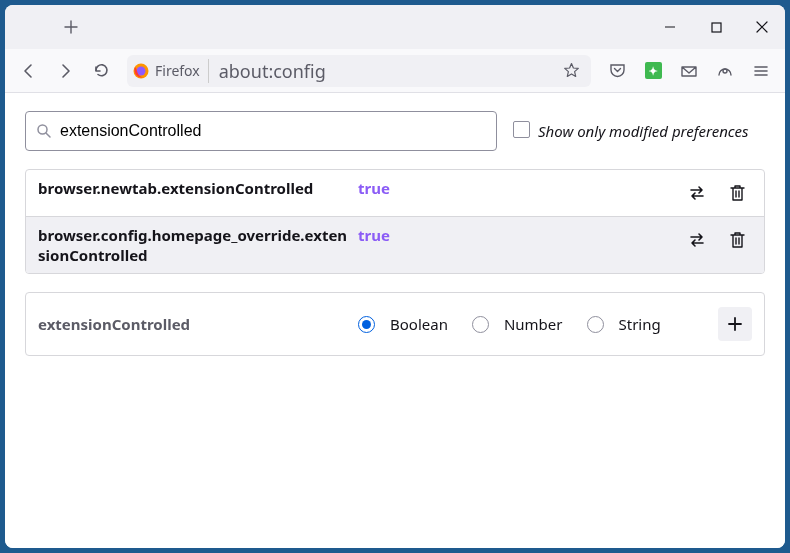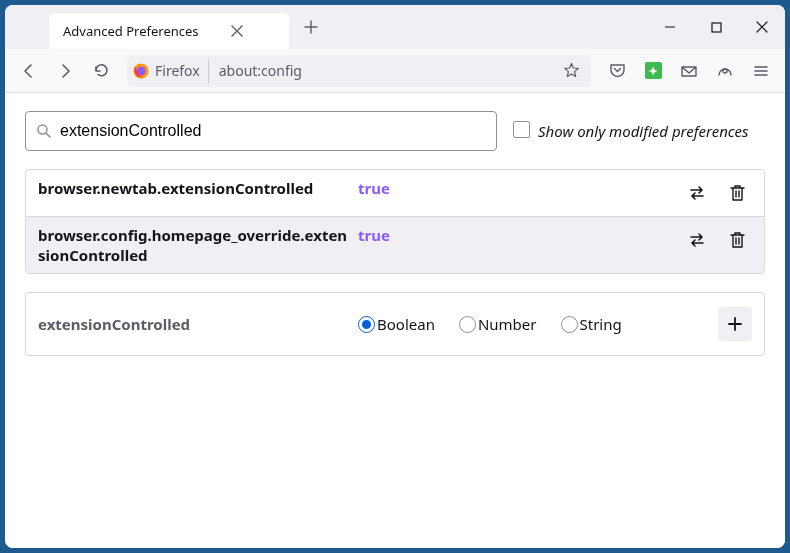--- a/index.html
+++ b/index.html
@@ -94,21 +94,21 @@
     display: flex; align-items: center; gap: 6px;
     padding-right: 8px;
     border-right: 1px solid #ccc;
     height: 24px;
     font-size: 14px;
     color: #5b5b66;
   }
   .ff-icon { width: 16px; height: 16px; }
   .urlbox {
     flex: 1;
-    font-size: 14px;
+    font-size: 18px;
     color: #5b5b66;
     padding-left: 6px;
   }
   .content {
     flex: 1;
     background: #fff;
     padding: 18px 20px;
     overflow: hidden;
   }
   .search-row {
@@ -173,21 +173,21 @@
     display: flex;
     align-items: center;
     padding: 14px 12px;
     border: 1px solid #d7d7db;
     border-radius: 4px;
     margin-top: 18px;
     font-size: 15px;
   }
   .add-name { flex: 0 0 320px; font-weight: 700; color: #5b5b66; }
   .radios { display: flex; gap: 24px; flex: 1; align-items: center; }
-  .radio-opt { display: flex; align-items: center; gap: 2px; color: #15141a; }
+  .radio-opt { display: flex; align-items: center; gap: 15px; color: #15141a; }
   .radio {
     width: 17px; height: 17px; border-radius: 50%;
     border: 1.5px solid #8f8f9d;
     display: flex; align-items: center; justify-content: center;
   }
   .radio.checked { border-color: #0060df; }
   .radio.checked::after {
     content: '';
     width: 9px; height: 9px; border-radius: 50%;
     background: #0060df;
@@ -205,28 +205,20 @@
     display:flex; align-items:center; justify-content:center;
     color:#fff; font-size:11px; font-weight:700;
   }
 </style>
 </head>
 <body>
 
 <div class="window">
 
   <div class="titlebar">
-    <div class="tab">
-      <span>Advanced Preferences</span>
-      <span class="tab-close">
-        <svg width="12" height="12" viewBox="0 0 12 12">
-            <path d="M1 1 L11 11 M11 1 L1 11" stroke="#5b5b66" stroke-width="1.4" stroke-linecap="round"></path>
-          </svg>
-      </span>
-    </div>
     <div class="new-tab">
       <svg width="14" height="14" viewBox="0 0 14 14">
           <path d="M7 1 V13 M1 7 H13" stroke="#5b5b66" stroke-width="1.4" stroke-linecap="round"></path>
         </svg>
     </div>
     <div class="window-controls">
       <div class="win-btn">
         <svg width="12" height="12" viewBox="0 0 12 12">
             <path d="M1 6 H11" stroke="#15141a" stroke-width="1.2"></path>
           </svg>

